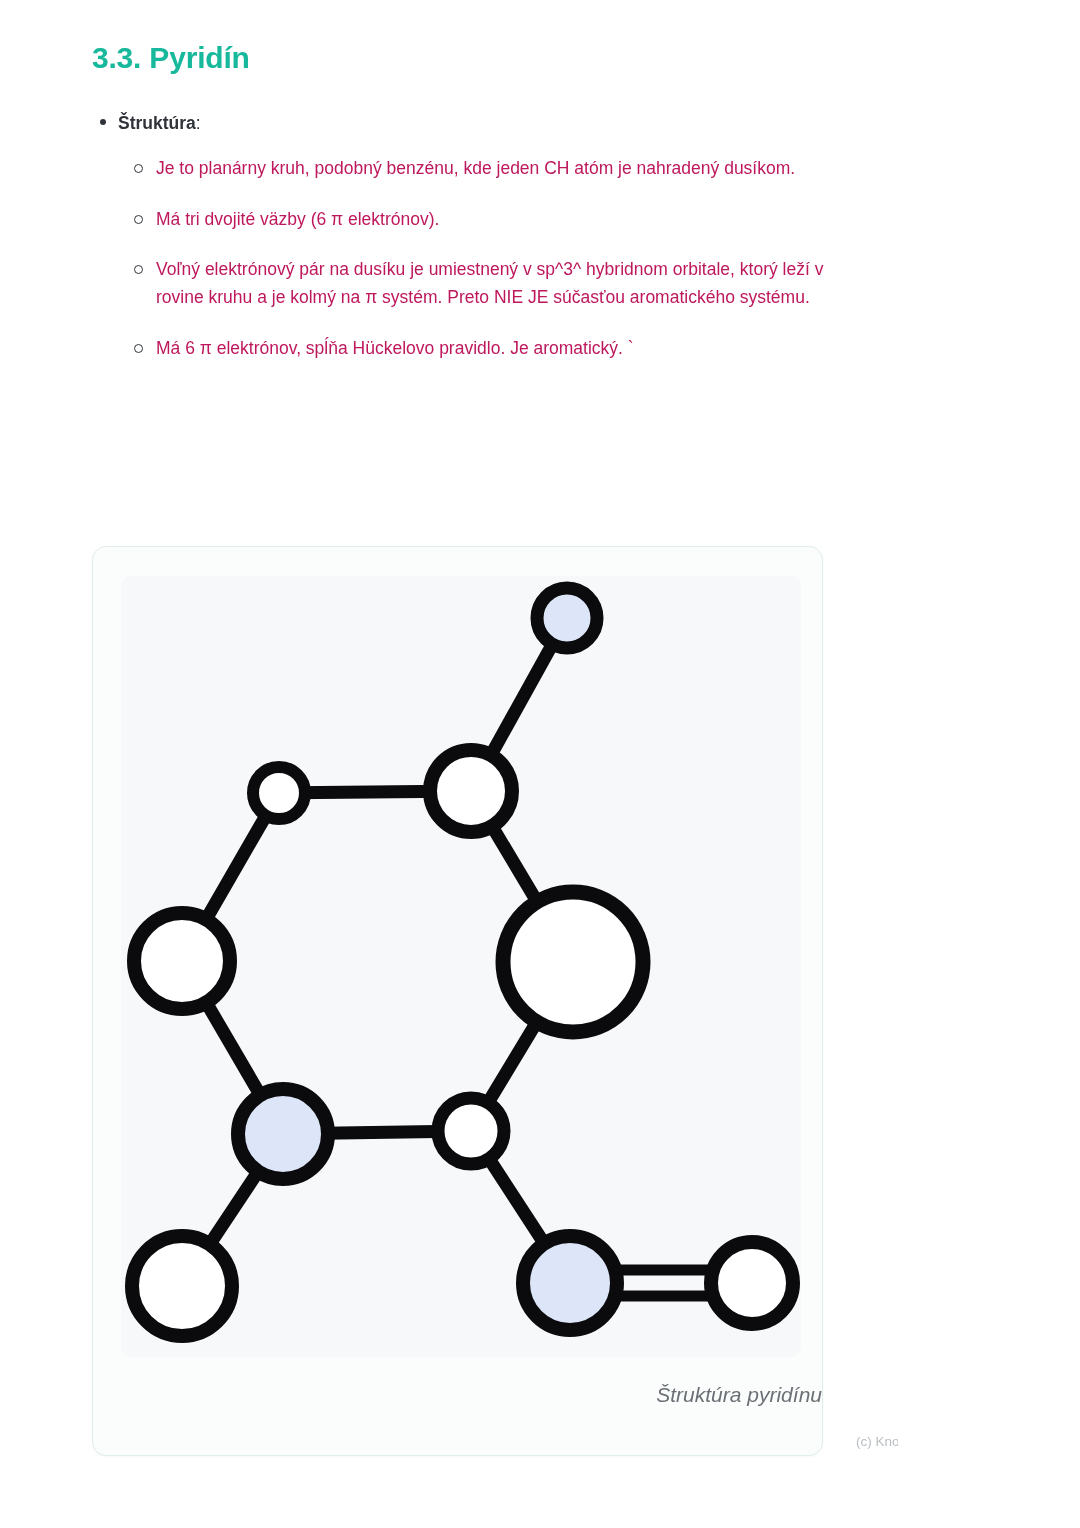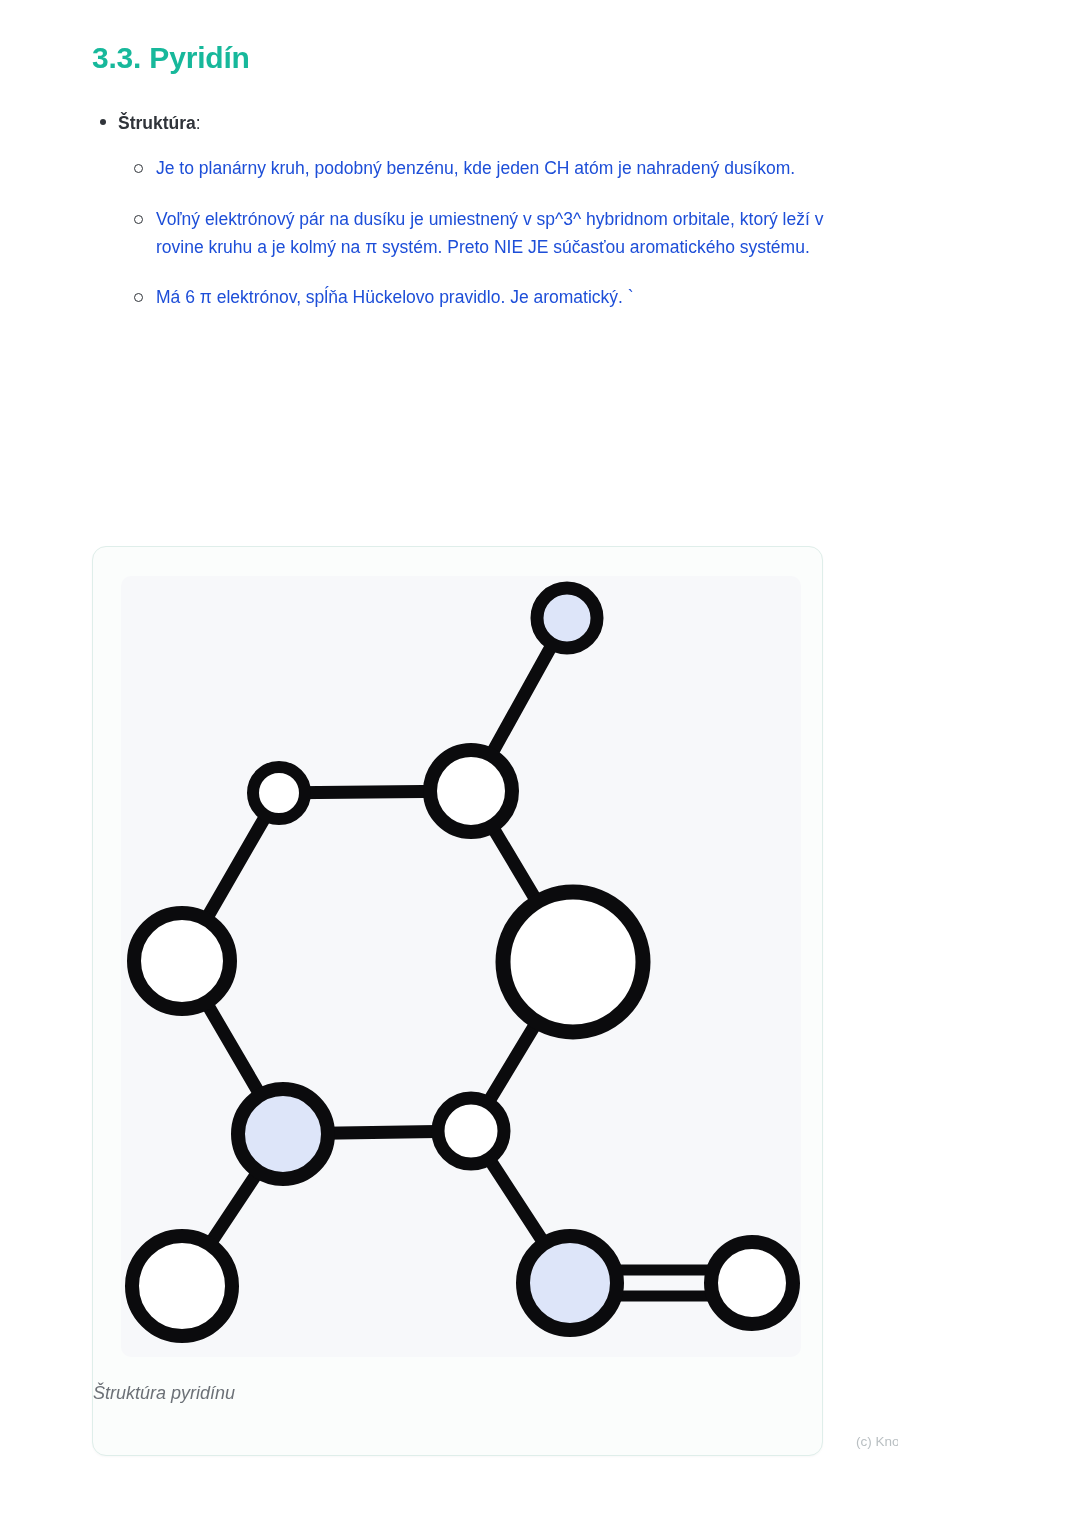--- a/index.html
+++ b/index.html
@@ -69,21 +69,21 @@
   li.bullet1 > .lbl { font-weight: bold; margin-top: 44px; }
 
   ul.lvl2 {
     margin: 18px 0 0 0;
     padding: 0 0 0 38px;
     list-style: none;
   }
   ul.lvl2 > li.bullet2 {
     position: relative;
     font-size: 17.5px;
-    color: #1d4ed8;
+    color: #be185d;
     line-height: 1.62;
     margin-bottom: 22px;
     font-weight: normal;
   }
   ul.lvl2 > li.bullet2:last-child { margin-bottom: 16px; }
   ul.lvl2 > li.bullet2::before {
     content: "";
     position: absolute;
     left: -22px; top: 10px;
     width: 7px; height: 7px;
@@ -108,22 +108,22 @@
     width: 680px; height: 781px;
     background: #f7f8fa;
     border-radius: 10px;
     overflow: hidden;
   }
   .figure-inner svg { display: block; }
   .figure-caption {
     position: absolute;
     left: 0; right: 0;
     top: 836px;
-    text-align: left;
-    font-size: 18px;
+    text-align: right;
+    font-size: 21px;
     font-style: italic;
     color: #6b7076;
   }
 
   .watermark {
     position: absolute;
     left: 856px; top: 1434px;
     font-size: 13.5px;
     color: #b9bfc2;
     white-space: nowrap;
@@ -139,20 +139,21 @@
   <div class="content">
 
     <h1 class="section-title">3.3. Pyridín</h1>
 
 
     <ul class="lvl1">
       <li class="bullet1">
         <span class="lbl">Štruktúra</span><span>:</span>
         <ul class="lvl2">
           <li class="bullet2">Je to planárny kruh, podobný benzénu, kde jeden CH atóm je nahradený dusíkom.</li>
+          <li class="bullet2">Má tri dvojité väzby (6 π elektrónov).</li>
           <li class="bullet2">Voľný elektrónový pár na dusíku je umiestnený v sp^3^ hybridnom orbitale, ktorý leží v rovine kruhu a je kolmý na π systém. Preto NIE JE súčasťou aromatického systému.</li>
           <li class="bullet2">Má 6 π elektrónov, spĺňa Hückelovo pravidlo. Je aromatický. `</li>
         </ul>
       </li>
     </ul>
   </div>
 
   <div class="figure-card">
     <div class="figure-inner">
       <svg id="molecule-svg" width="680" height="781" viewBox="0 0 680 781" xmlns="http://www.w3.org/2000/svg">

